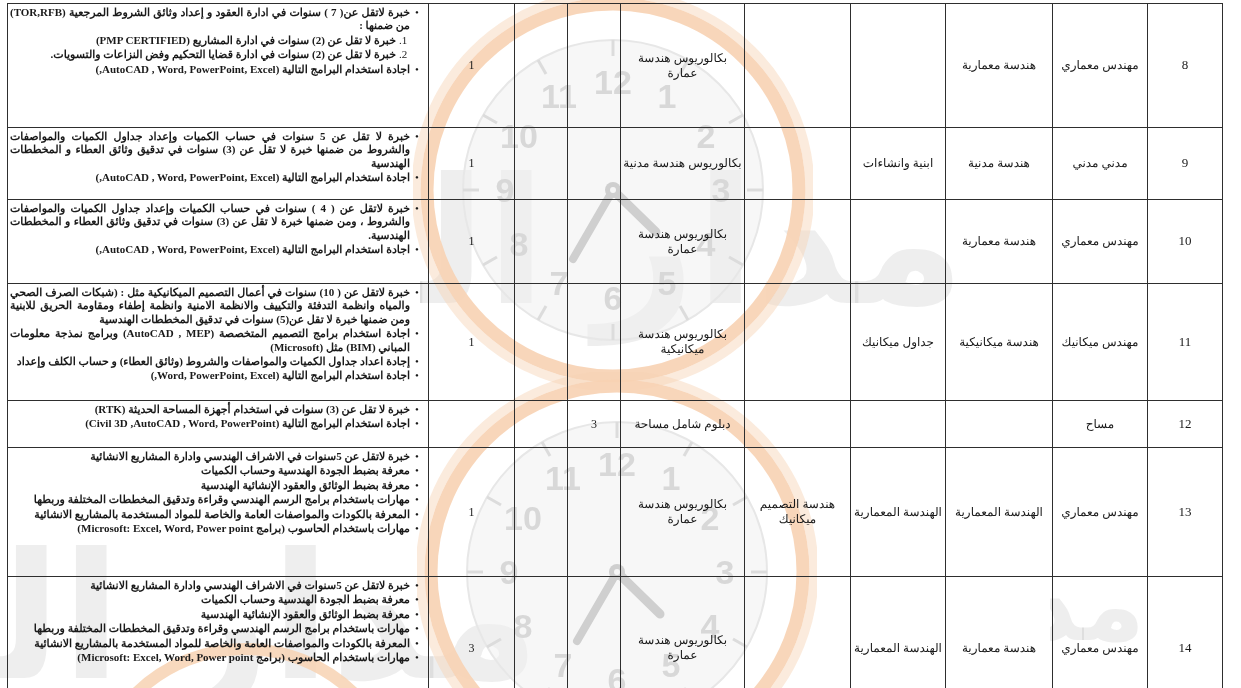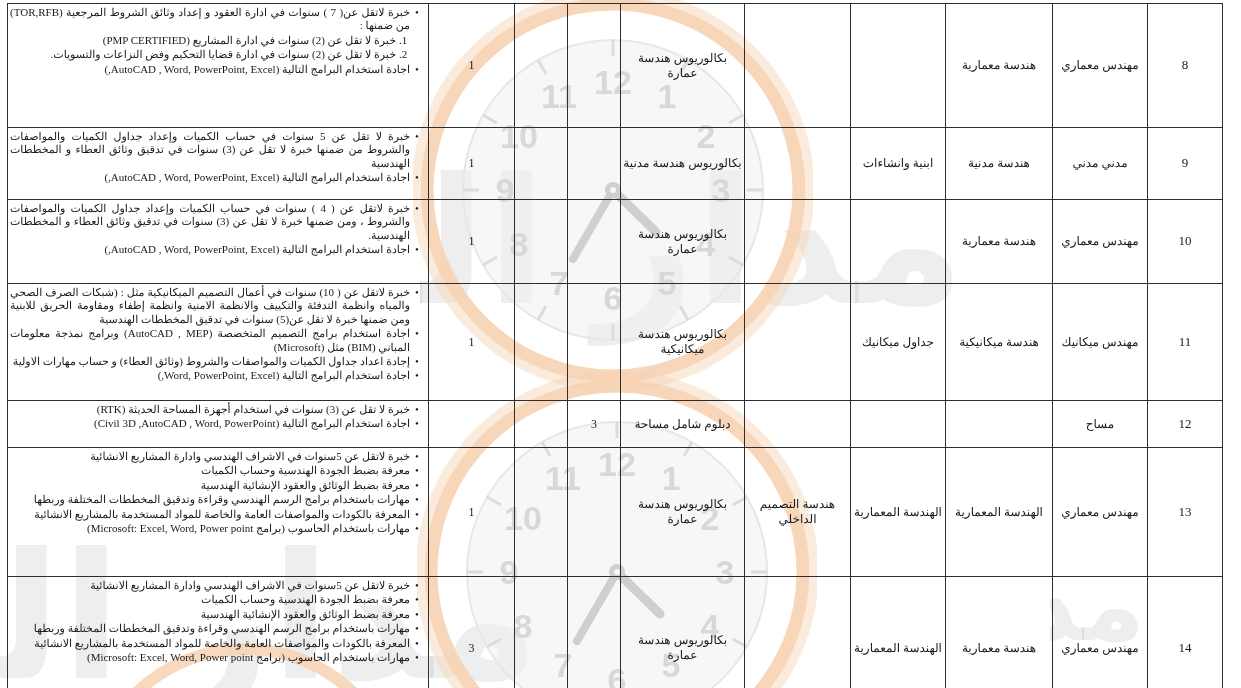--- a/index.html
+++ b/index.html
@@ -31,21 +31,21 @@
     overflow:hidden;word-wrap:break-word;
   }
   tr.r8 td{height:119px;} tr.r9 td{height:67px;} tr.r10 td{height:79px;}
   tr.r11 td{height:112px;} tr.r12 td{height:42px;} tr.r13 td{height:124px;}
   tr.r14 td{height:138px;}
   td.c-no{font-size:13px;}
   td.c-req{vertical-align:top;text-align:right;padding:2px 4px 2px 2px;}
   .req-list{display:block;}
   .req-item{display:flex;direction:rtl;align-items:flex-start;margin:0 0 1px 0;}
   .req-marker{flex:0 0 14px;text-align:center;font-size:11px;line-height:1.22;}
-  .req-text{flex:1;font-size:11px;line-height:1.22;text-align:justify;text-justify:inter-word;}
+  .req-text{flex:1;font-size:11px;line-height:1.22;text-align:justify;text-justify:inter-word;font-weight:bold;}
   .req-item.indent{margin-right:14px;}
 </style>
 </head>
 <body>
 
 <div class="wm" style="left:0;top:0;width:1241px;height:688px;">
 
   <div class="wm-logo" style="left:420px;top:60px;width:545px;height:290px;font-size:175px;padding-top:95px;">مدار الساعة</div>
 
   <div class="wm-logo" style="left:-85px;top:430px;width:625px;height:260px;font-size:175px;padding-top:100px;">مدار الساعة</div>
@@ -246,21 +246,21 @@
               <div class="req-item">
           <span class="req-marker">•</span>
           <span class="req-text">خبرة لاتقل عن ( 10) سنوات في أعمال التصميم الميكانيكية مثل : (شبكات الصرف الصحي والمياه وانظمة التدفئة والتكييف والانظمة الامنية وانظمة إطفاء ومقاومة الحريق للابنية ومن ضمنها خبرة لا تقل عن(5) سنوات في تدقيق المخططات الهندسية</span>
         </div>
               <div class="req-item">
           <span class="req-marker">•</span>
           <span class="req-text">اجادة استخدام برامج التصميم المتخصصة (AutoCAD , MEP) وبرامج نمذجة معلومات المباني (BIM) مثل (Microsoft)</span>
         </div>
               <div class="req-item">
           <span class="req-marker">•</span>
-          <span class="req-text">إجادة اعداد جداول الكميات والمواصفات والشروط (وثائق العطاء) و حساب مهارات الاولية</span>
+          <span class="req-text">إجادة اعداد جداول الكميات والمواصفات والشروط (وثائق العطاء) و حساب الكلف وإعداد</span>
         </div>
               <div class="req-item">
           <span class="req-marker">•</span>
           <span class="req-text">اجادة استخدام البرامج التالية (Word, PowerPoint, Excel,)</span>
         </div>
             </div>
     </td>
   </tr>
 
   <tr class="r12">
@@ -285,21 +285,21 @@
         </div>
             </div>
     </td>
   </tr>
 
   <tr class="r13">
     <td class="c-no">13</td>
     <td>مهندس معماري</td>
     <td>الهندسة المعمارية</td>
     <td>الهندسة المعمارية</td>
-    <td>هندسة التصميم الداخلي</td>
+    <td>هندسة التصميم ميكانيك</td>
     <td>بكالوريوس هندسة عمارة</td>
     <td></td>
     <td></td>
     <td>1</td>
     <td class="c-req">
       <div class="req-list">
               <div class="req-item">
           <span class="req-marker">•</span>
           <span class="req-text">خبرة لاتقل عن 5سنوات في الاشراف الهندسي وادارة المشاريع الانشائية</span>
         </div>

